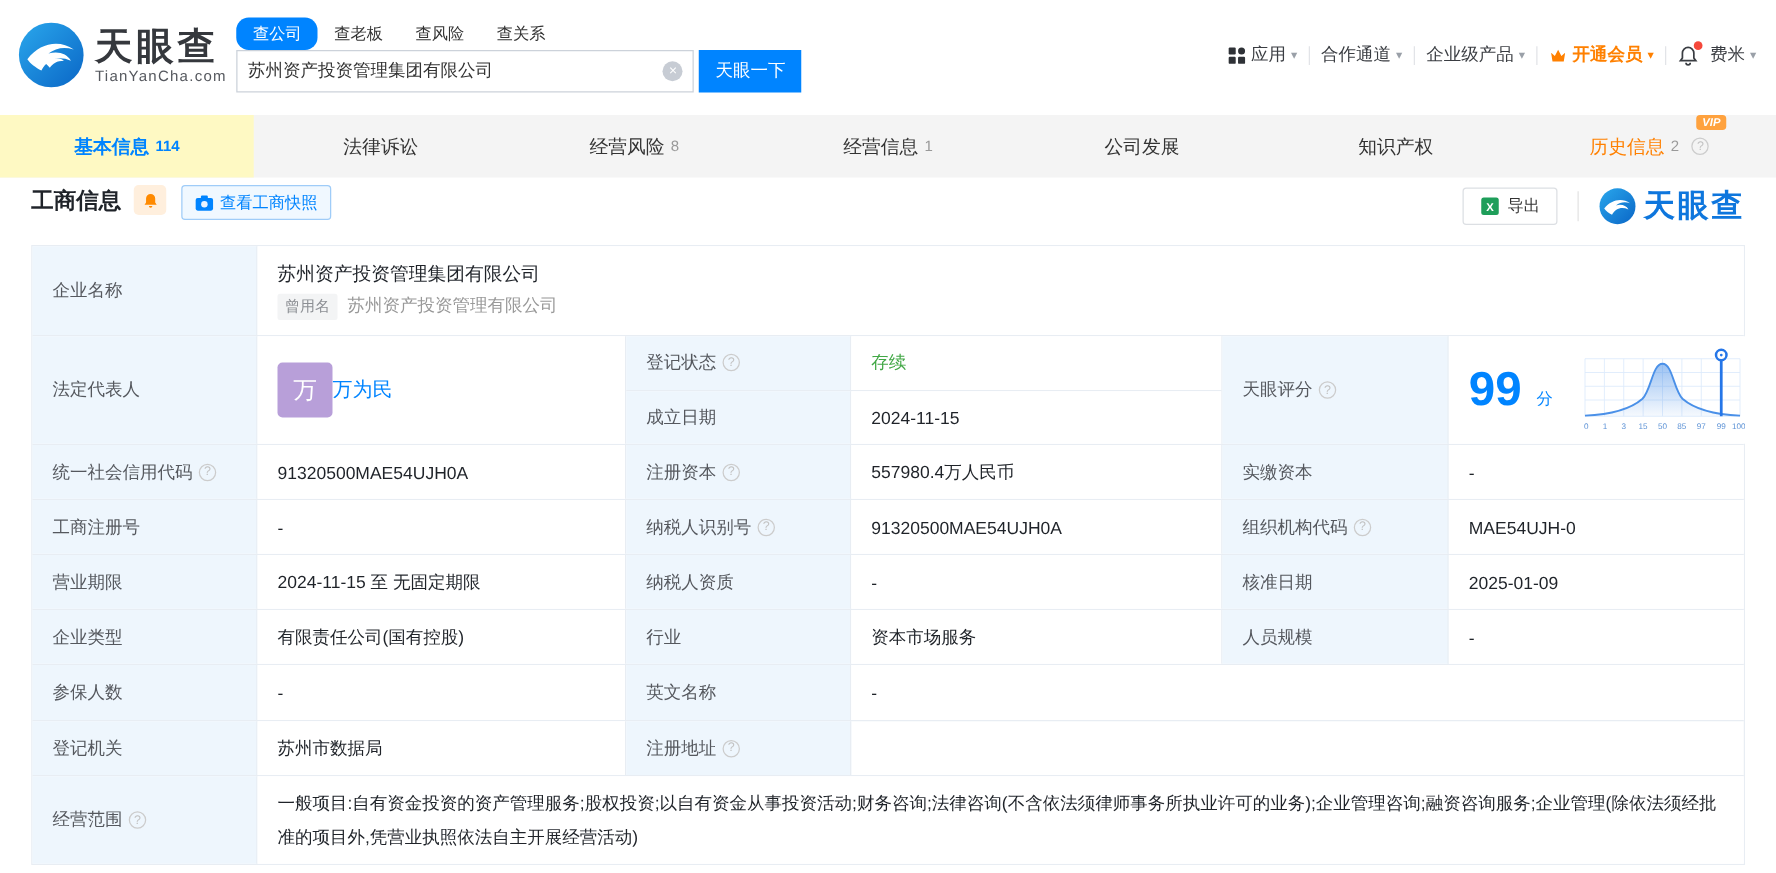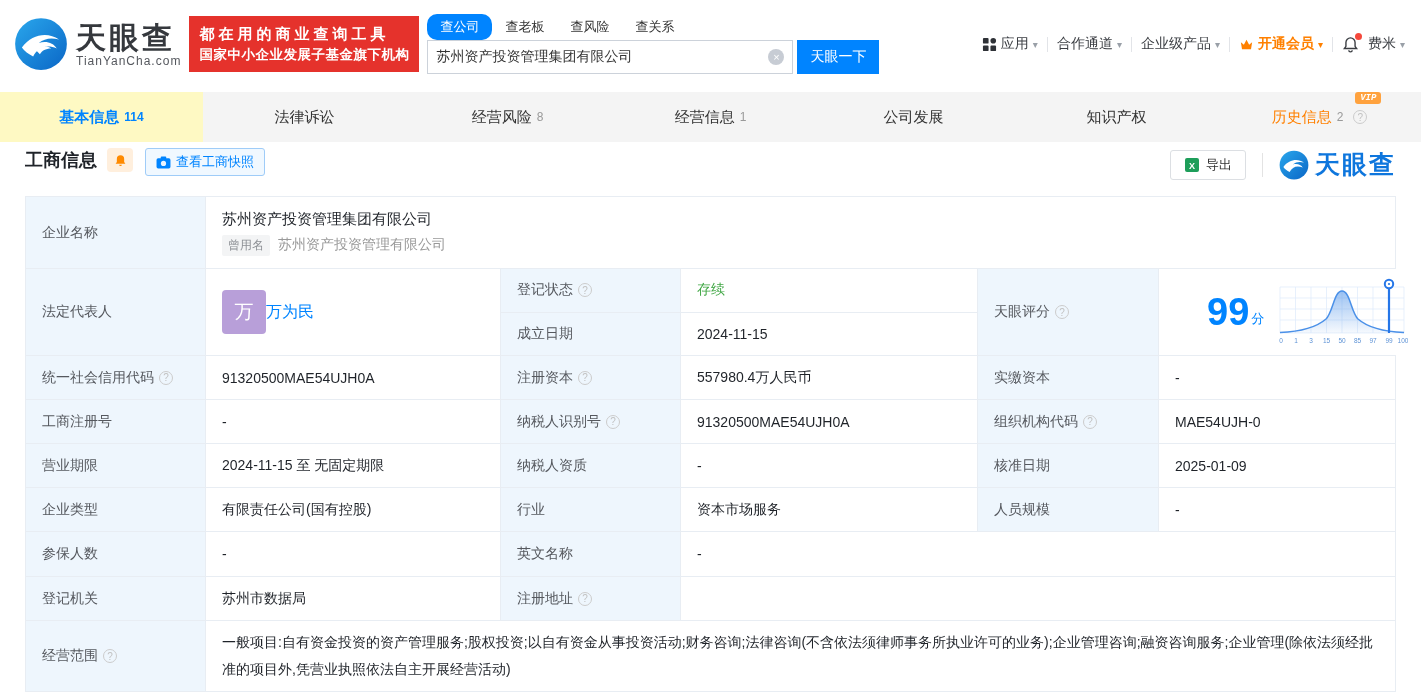--- a/index.html
+++ b/index.html
@@ -33,21 +33,21 @@
   .belldot { position:absolute; top:-3px; right:-3px; width:7px; height:7px; border-radius:50%; background:#f5483b; }
 
   
   .mtabs { display:flex; height:50px; background:#f4f4f4; margin-top:4px; }
   .mtab { flex:1; display:flex; align-items:center; justify-content:center; gap:5px; font-size:15px; color:#333; cursor:pointer; }
   .mtab.active { background:#fef9c3; color:#0084ff; font-weight:bold; }
   .mcount { font-size:12px; color:#999; }
   .mtab.active .mcount { color:#0084ff; }
   .mtab.history { color:#ff8000; }
   .tabrel { position:relative; display:inline-flex; align-items:center; gap:5px; }
-  .vipbadge { position:absolute; top:-16px; right:-14px; background:#ffa23e; color:#fff; font-size:9px; font-weight:bold; font-style:italic; padding:1px 5px; border-radius:3px;font-family:Liberation Mono, monospace; }
+  .vipbadge { position:absolute; top:-16px; right:-14px; background:#ffa23e; color:#fff; font-size:9px; font-weight:bold; font-style:italic; padding:1px 5px; border-radius:3px; }
   .q { display:inline-flex; width:14px; height:14px; border-radius:50%; border:1px solid #ccc; color:#c2c2c2; font-size:10px; align-items:center; justify-content:center; margin-left:5px; font-weight:normal; font-style:normal; cursor:pointer; flex:none; }
 
   
   .shead { display:flex; align-items:flex-start; height:48px; padding:0 25px; margin-top:6px; }
   .stitle { font-size:18px; font-weight:bold; color:#1f2329; }
   .bellchip { width:26px; height:24px; background:#ffefdd; border-radius:4px; display:flex; align-items:center; justify-content:center; margin-left:10px; cursor:pointer; }
   .snapbtn { margin-left:12px; display:inline-flex; align-items:center; gap:5px; border:1px solid #9fccf8; background:#f0f8ff; color:#0084ff; font-size:13px; padding:4px 10px; border-radius:3px; cursor:pointer; font-family:inherit; }
   .sheadr { margin-left:auto; display:flex; align-items:center; }
   .exportbtn { display:inline-flex; align-items:center; gap:6px; border:1px solid #dcdfe3; background:#fff; color:#333; font-size:13px; padding:5px 13px; border-radius:3px; cursor:pointer; font-family:inherit; }
   .branddiv { width:1px; height:24px; background:#e3e3e3; margin:0 16px; }
@@ -71,21 +71,21 @@
   .tag { background:#f3f4f5; color:#8c8f94; font-size:12px; padding:2px 6px; border-radius:2px; }
   .fname { color:#999; font-size:14px; }
   .avatar { width:44px; height:44px; border-radius:4px; background:#b89fd9; color:#fff; font-size:19px; display:flex; align-items:center; justify-content:center; cursor:pointer; flex:none; }
   .bluelink { color:#0084ff; cursor:pointer; text-decoration:none; }
   .replink { margin-left:0; font-size:16px;font-family:Liberation Serif, serif; }
   .midcol { width:477px; flex:none; display:flex; flex-direction:column; border-right:1px solid #e8edf3; }
   .subrow { flex:1; display:flex; min-height:0; }
   .subrow:first-child { border-bottom:1px solid #e8edf3; }
   .scorecol { flex:1; display:flex; }
   .green { color:#42a846; }
-  .scoreval { padding-right:6px; gap:2px;margin-left:32px; }
+  .scoreval { padding-right:6px; gap:12px; }
   .bigscore { font-size:38px; font-weight:bold; color:#0084ff; line-height:1; }
   .scoreunit { font-size:13px; color:#0084ff; margin-top:14px; }
   .scorechart { margin-left:10px; }
   .scopeval { line-height:1.95; padding:8px 16px; align-items:center; }
   .addrlink { margin-left:10px; }
 </style>
 </head>
 <body>
 
 <div class="page">
@@ -102,24 +102,20 @@
         <circle cx="24" cy="24" r="23" fill="url(#lg1)"></circle>
         <path d="M7 27c9-12 23-14 33-7-7-2-13-1-18 3 7-2 13 0 16 5-9-4-17-1-21 7-4-2-8-5-10-8z" fill="#fff"></path>
         <path d="M20 30c3-4 9-5 13-2-5 0-8 2-10 5-1-1-2-2-3-3z" fill="#fff"></path>
       </svg>
       <div class="logo-txt">
         <div class="logo-title">天眼查</div>
         <div class="logo-sub">TianYanCha.com</div>
       </div>
     </div>
 
-    <div class="promo">
-      <div class="promo-l1">都在用的商业查询工具</div>
-      <div class="promo-l2">国家中小企业发展子基金旗下机构</div>
-    </div>
 
     <div class="searchbox">
       <div class="stabs">
         <div class="stab active">查公司</div>
         <div class="stab">查老板</div>
         <div class="stab">查风险</div>
         <div class="stab">查关系</div>
       </div>
       <div class="srow">
         <div class="sinput">

